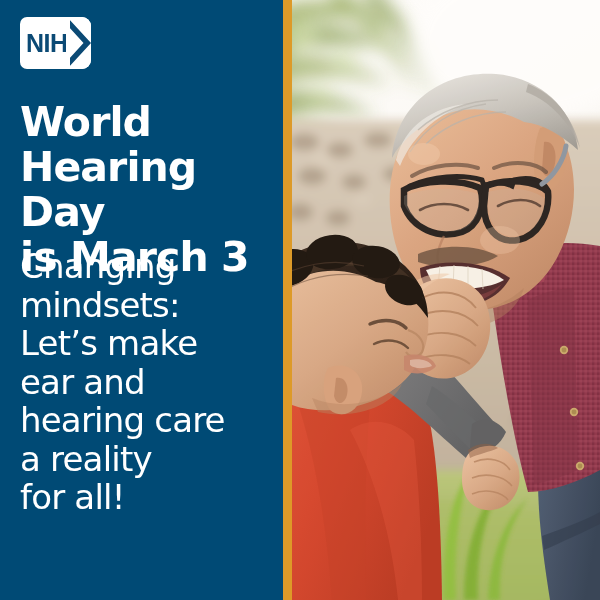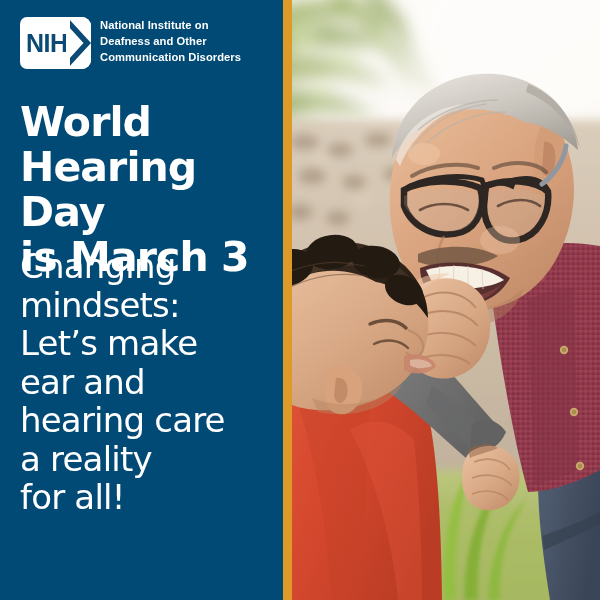--- a/index.html
+++ b/index.html
@@ -122,23 +122,20 @@
 
     <div class="logo-lockup">
       <div class="nih-mark">
         <span class="nih-text">NIH</span>
         <svg class="chev-svg" viewBox="0 0 26 52" aria-hidden="true">
           <path d="M0 0 H26 V52 H0 Z" fill="#ffffff"></path>
           <path d="M2 1 L25 26 L2 51 L2 43 L17.5 26 L2 9 Z" fill="#0b4a75"></path>
           <path d="M0 0 H4 V52 H0 Z" fill="#ffffff"></path>
         </svg>
       </div>
-      <div class="nidcd-name">National Institute on
-Deafness and Other
-Communication Disorders</div>
     </div>
 
     <div class="headline">World
 Hearing Day
 is March 3</div>
 
     <div class="subhead">Changing
 mindsets:
 Let’s make
 ear and

